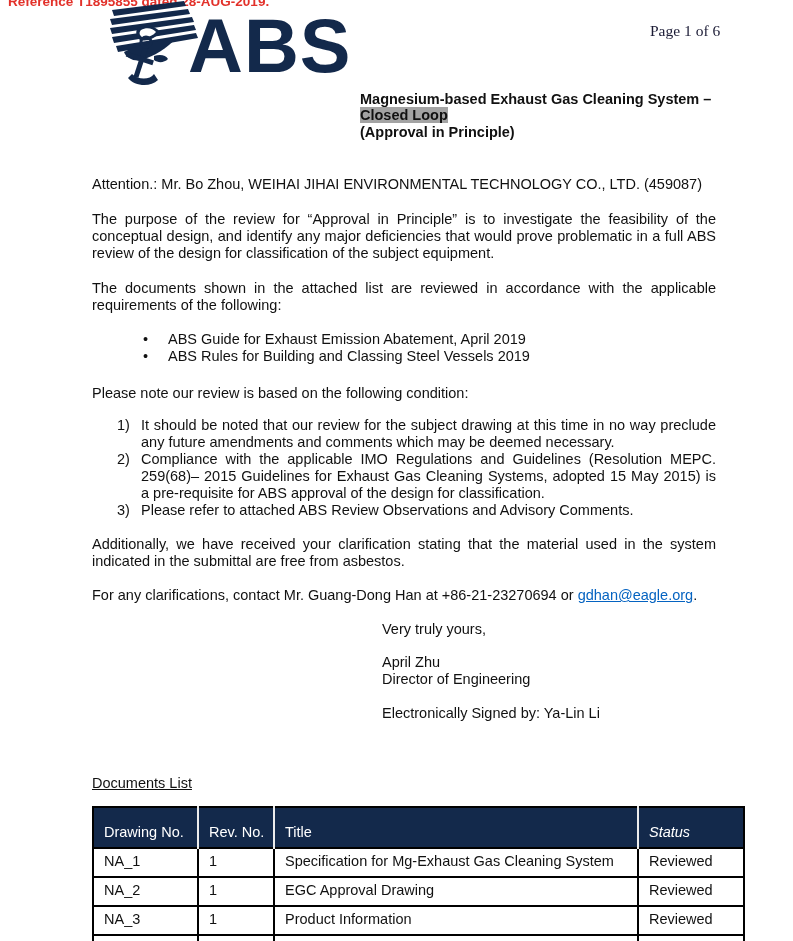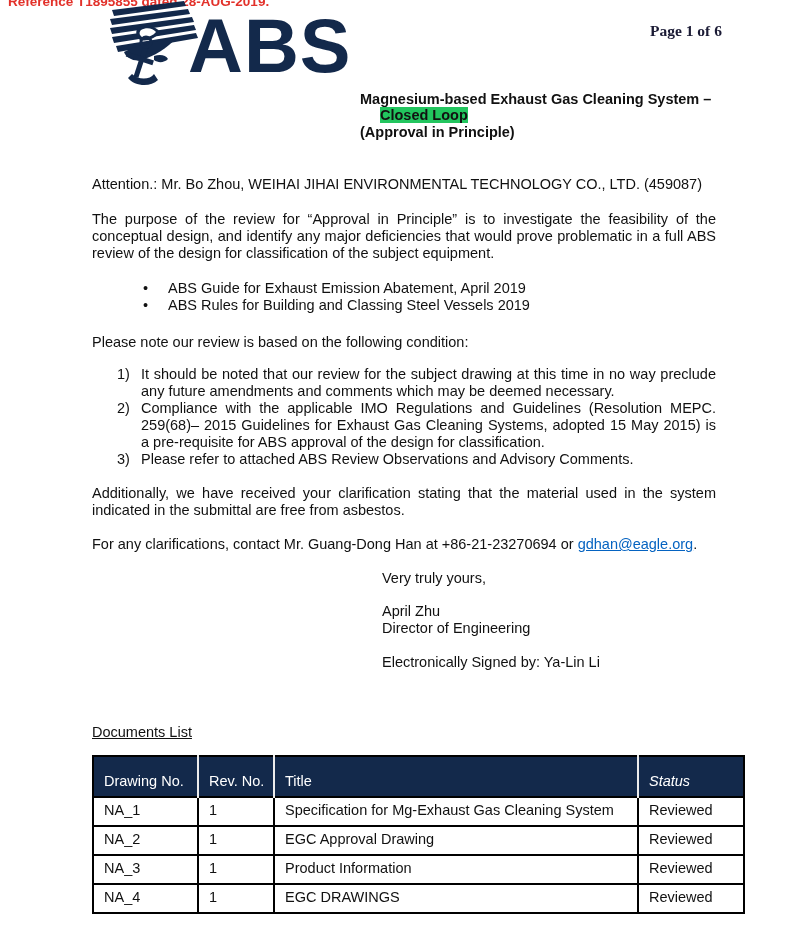--- a/index.html
+++ b/index.html
@@ -44,34 +44,33 @@
     margin-top: 8px;
   }
   .page-number {
     position: absolute;
     left: 650px;
     top: 22px;
     font-family: "Liberation Serif", serif;
     font-size: 15.5px;
     color: #1b1b35;
     z-index: 0;
-    font-weight: bold;
   }
   
   .task-block {
     position: absolute;
     left: 347px;
     top: 91px;
     font-size: 14.5px;
     font-weight: bold;
     line-height: 16.4px;
     color: #111111;
   }
   .task-block .indent { padding-left: 13px; }
-  .hl { background: #22c55e; margin-left: 20px; }
+  .hl { background: #a3a3a3; }
   
   .content {
     position: absolute;
     left: 92px;
     top: 176px;
     width: 624px;
     font-size: 14.5px;
     line-height: 17px;
     color: #111111;
   }
@@ -170,20 +169,21 @@
     <div class="indent"><span class="hl">Closed Loop</span></div>
     <div class="indent">(Approval in Principle)</div>
   </div>
 
   <div class="content">
 
     <div class="para mb18">Attention.: Mr. Bo Zhou, WEIHAI JIHAI ENVIRONMENTAL TECHNOLOGY CO., LTD. (459087)</div>
 
     <div class="para mb18">The purpose of the review for “Approval in Principle” is to investigate the feasibility of the conceptual design, and identify any major deficiencies that would prove problematic in a full ABS review of the design for classification of the subject equipment.</div>
 
+    <div class="para mb17">The documents shown in the attached list are reviewed in accordance with the applicable requirements of the following:</div>
 
     <ul class="bullets">
 
         <li>
           <span class="marker">•</span>
           <span>ABS Guide for Exhaust Emission Abatement, April 2019</span>
         </li>
 
         <li>
           <span class="marker">•</span>

